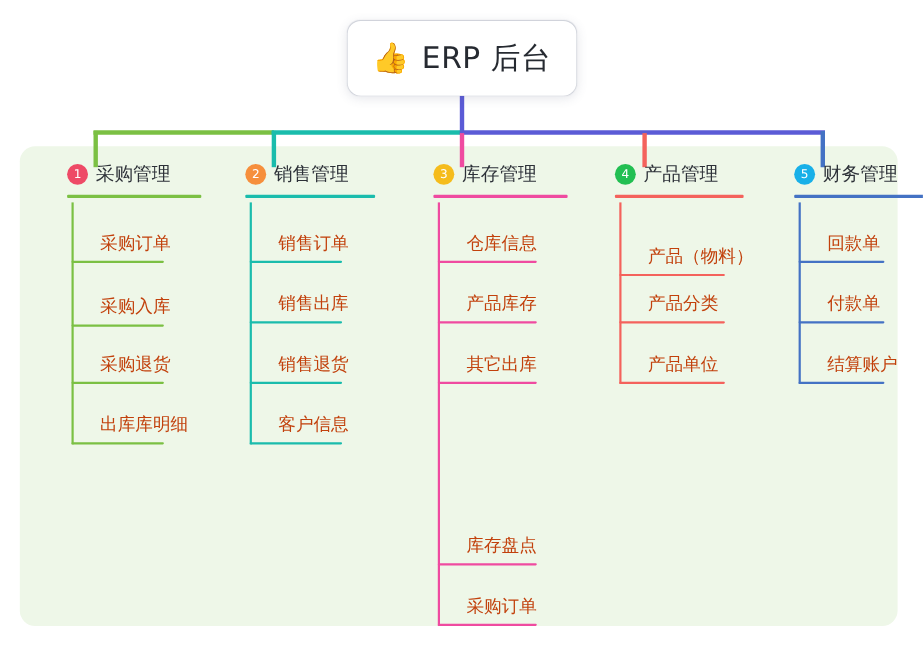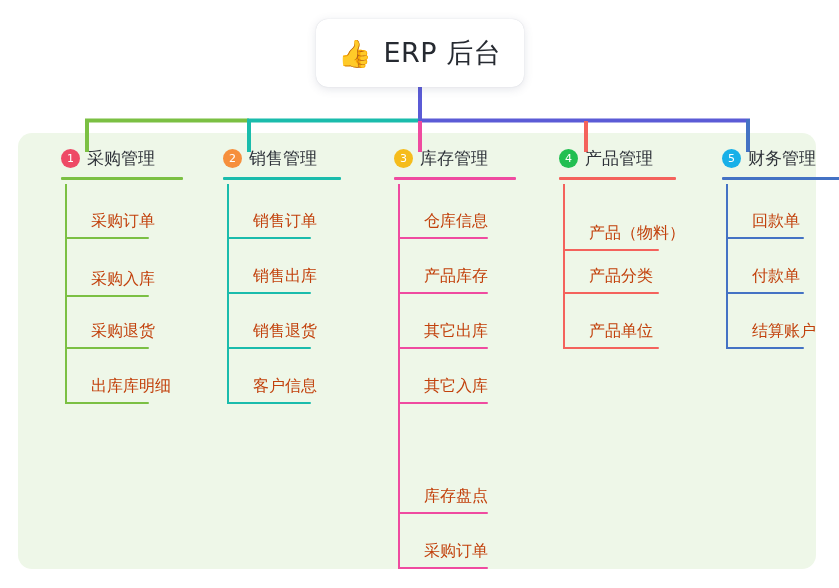--- a/index.html
+++ b/index.html
@@ -232,24 +232,20 @@
             <div class="leaf-rule" style="width: 90px; background: rgb(239, 75, 160);"></div>
           </div>
           <div class="leaf" style="top: 55px; width: 90px;">
             <span class="leaf-label">产品库存</span>
             <div class="leaf-rule" style="width: 90px; background: rgb(239, 75, 160);"></div>
           </div>
           <div class="leaf" style="top: 110px; width: 90px; text-align: right;">
             <span class="leaf-label">其它出库</span>
             <div class="leaf-rule" style="width: 90px; background: rgb(239, 75, 160);"></div>
           </div>
-          <div class="leaf" style="top: 165px; width: 90px;">
-            <span class="leaf-label">其它入库</span>
-            <div class="leaf-rule" style="width: 90px; background: rgb(239, 75, 160);"></div>
-          </div>
           <div class="leaf" style="top: 275px; width: 90px;">
             <span class="leaf-label">库存盘点</span>
             <div class="leaf-rule" style="width: 90px; background: rgb(239, 75, 160);"></div>
           </div>
           <div class="leaf" style="top: 330px; width: 90px;">
             <span class="leaf-label">采购订单</span>
             <div class="leaf-rule" style="width: 90px; background: rgb(239, 75, 160);"></div>
           </div>
         </div>
       </div>

